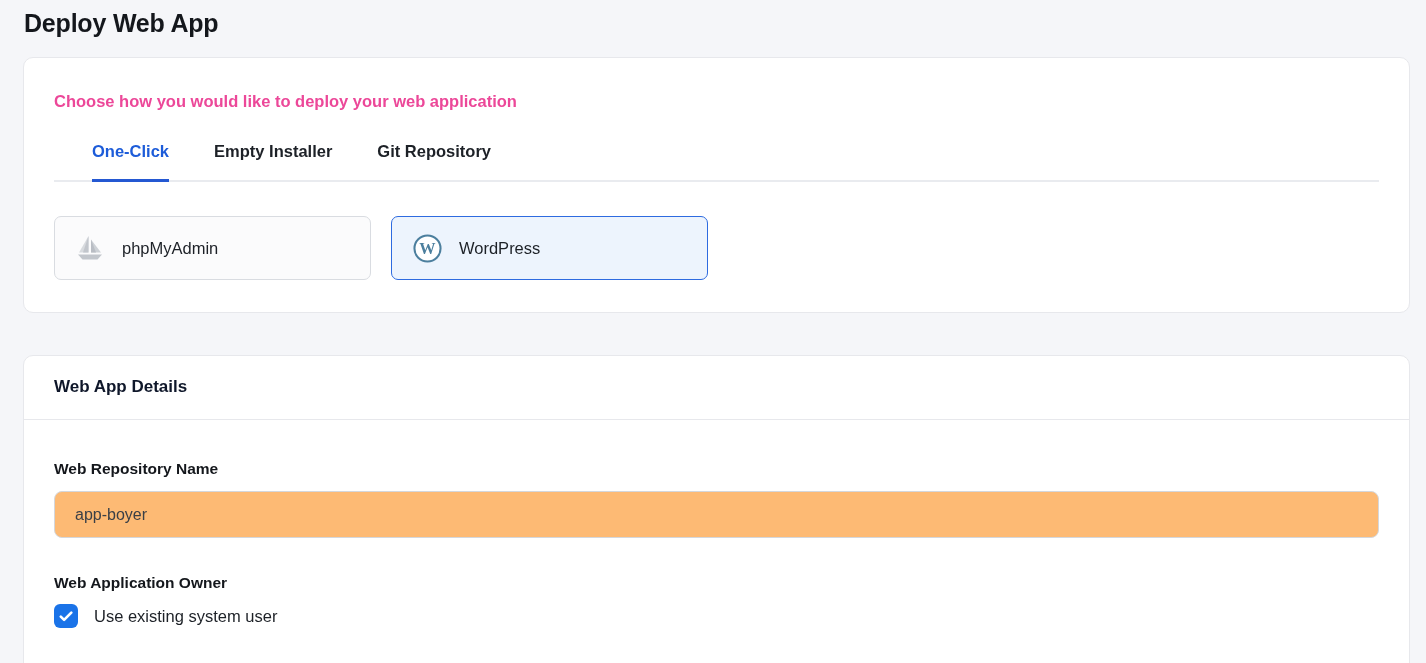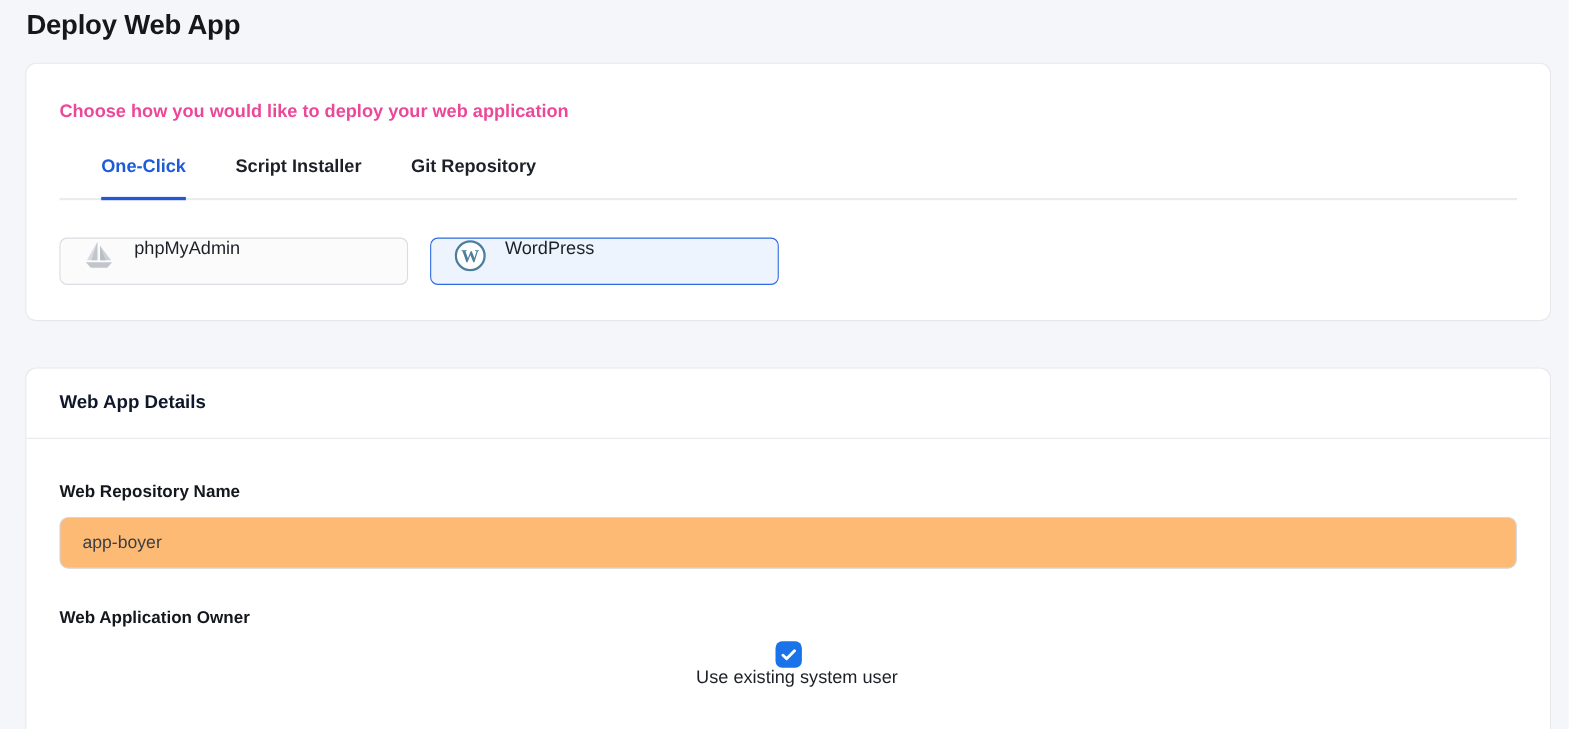--- a/index.html
+++ b/index.html
@@ -52,23 +52,24 @@
     height:3px;
     background:#2458d2;
   }
   .options {
     display:flex;
     gap:20px;
     margin-top:34px;
   }
   .option {
     width:317px;
-    height:43px;
+    height:64px;
     border-radius:7px;
     display:flex;
+    align-items:center;
     padding-left:20px;
     cursor:pointer;
   }
   .option.default {
     background:#fbfbfc;
     border:1px solid #d9dce1;
   }
   .option.selected {
     background:#edf4fd;
     border:1.5px solid #2e6be0;
@@ -109,21 +110,20 @@
     font-size:16px;
     color:#3a3f46;
     font-family:"Liberation Sans", sans-serif;
     outline:none;
   }
   .owner-label { margin-top:36px; }
   .checkbox-row {
     display:flex;
     align-items:center;
     margin-top:12px;
-    flex-direction:column;
   }
   .checkbox {
     width:24px; height:24px;
     background:#1a73e8;
     border-radius:6px;
     display:flex; align-items:center; justify-content:center;
     cursor:pointer;
     flex:0 0 auto;
   }
   .checkbox-label {
@@ -137,21 +137,21 @@
 <body>
 
 <h1 class="page-title">Deploy Web App</h1>
 
 <div class="card card-deploy">
   <div class="card-deploy-inner">
     <div class="deploy-heading">Choose how you would like to deploy your web application</div>
 
     <div class="tabs">
       <div class="tab active">One-Click</div>
-      <div class="tab">Script Installer</div>
+      <div class="tab">Empty Installer</div>
       <div class="tab">Git Repository</div>
     </div>
 
     <div class="options">
 
       <div class="option default">
         <span class="option-icon">
           <svg width="30" height="30" viewBox="0 0 30 30">
             <polygon points="13.5,3 13.5,19.5 4,19.5" fill="#d8dbdf"></polygon>
             <polygon points="13.5,3 13.5,19.5 8,19.5" fill="#c2c6cc"></polygon>

